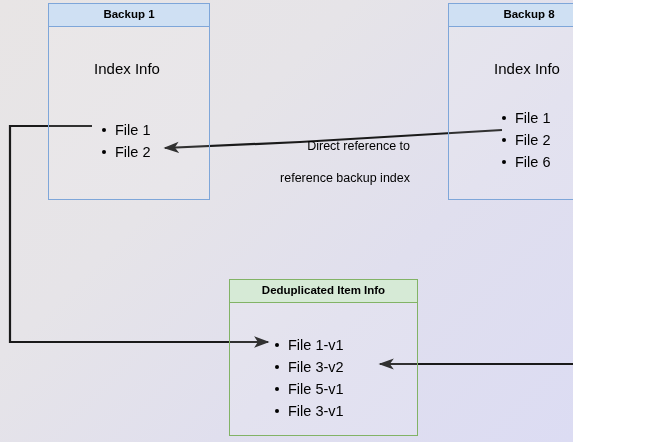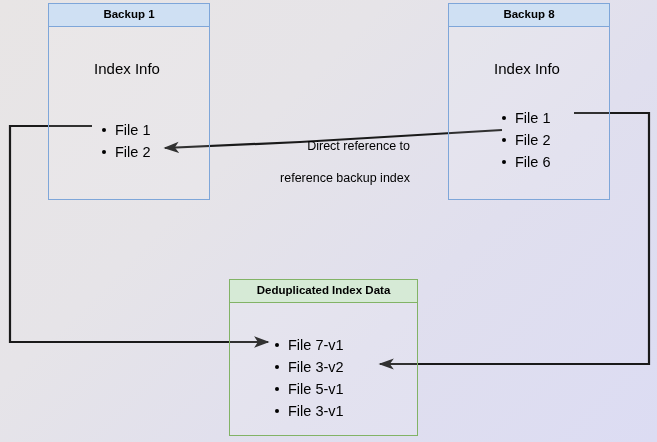--- a/index.html
+++ b/index.html
@@ -7,21 +7,21 @@
     padding: 0;
   }
   body {
     width: 657px;
     height: 442px;
     font-family: "Liberation Sans", sans-serif;
     overflow: hidden;
   }
   #canvas {
     position: relative;
-    width: 657px;
+    width: 573px;
     height: 442px;
     background: linear-gradient(135deg, #e8e5e5 0%, #e6e4e8 35%, #e0dfee 65%, #dcdcf3 100%);
     overflow: hidden;
   }
   #edges {
     position: absolute;
     left: 0;
     top: 0;
     width: 657px;
     height: 442px;
@@ -138,24 +138,24 @@
       <div class="index-label">Index Info</div>
       <ul class="file-list b2-list">
         <li>File 1</li>
         <li>File 2</li>
         <li>File 6</li>
       </ul>
     </div>
   </div>
 
   <div class="box green" style="left:229px; top:279px; width:189px; height:157px;">
-    <div class="box-header">Deduplicated Index Data</div>
+    <div class="box-header">Deduplicated Item Info</div>
     <div class="box-body">
       <ul class="file-list ded-list">
-        <li>File 7-v1</li>
+        <li>File 1-v1</li>
         <li>File 3-v2</li>
         <li>File 5-v1</li>
         <li>File 3-v1</li>
       </ul>
     </div>
   </div>
 
   <div class="annotation" style="left:248px; top:122px; width:162px;">
     <div>Direct reference to</div>
     <div>reference backup index</div>

